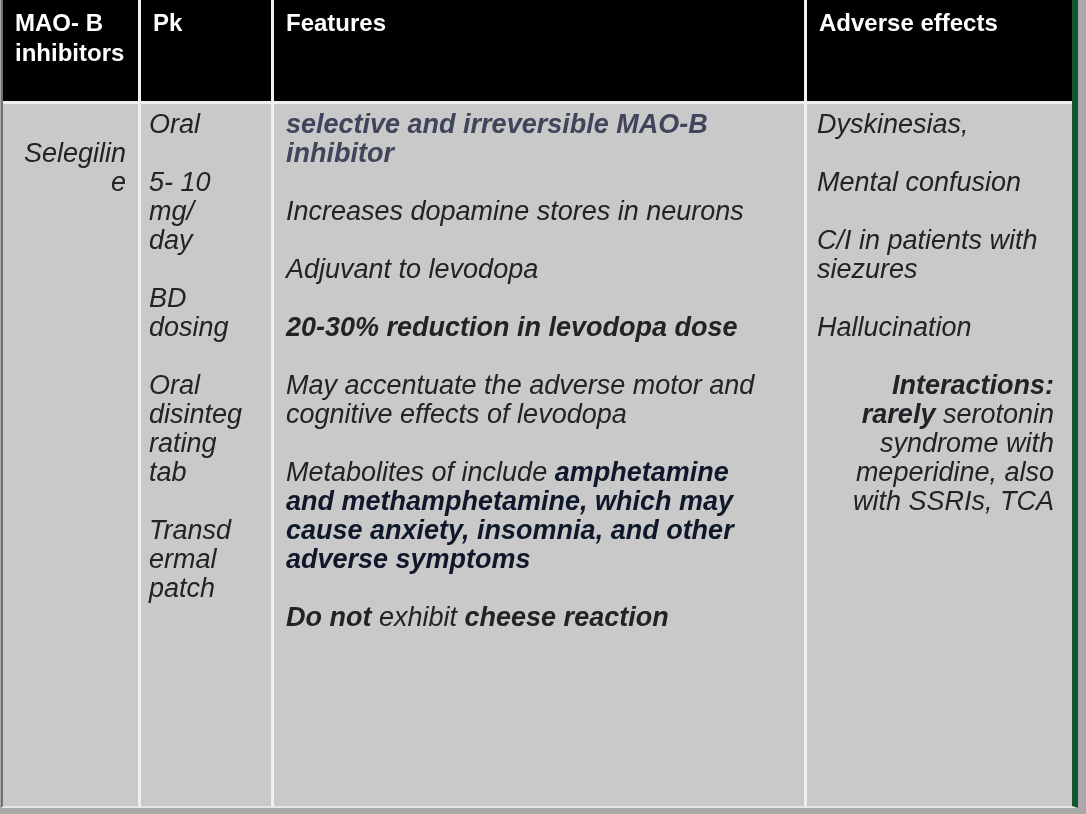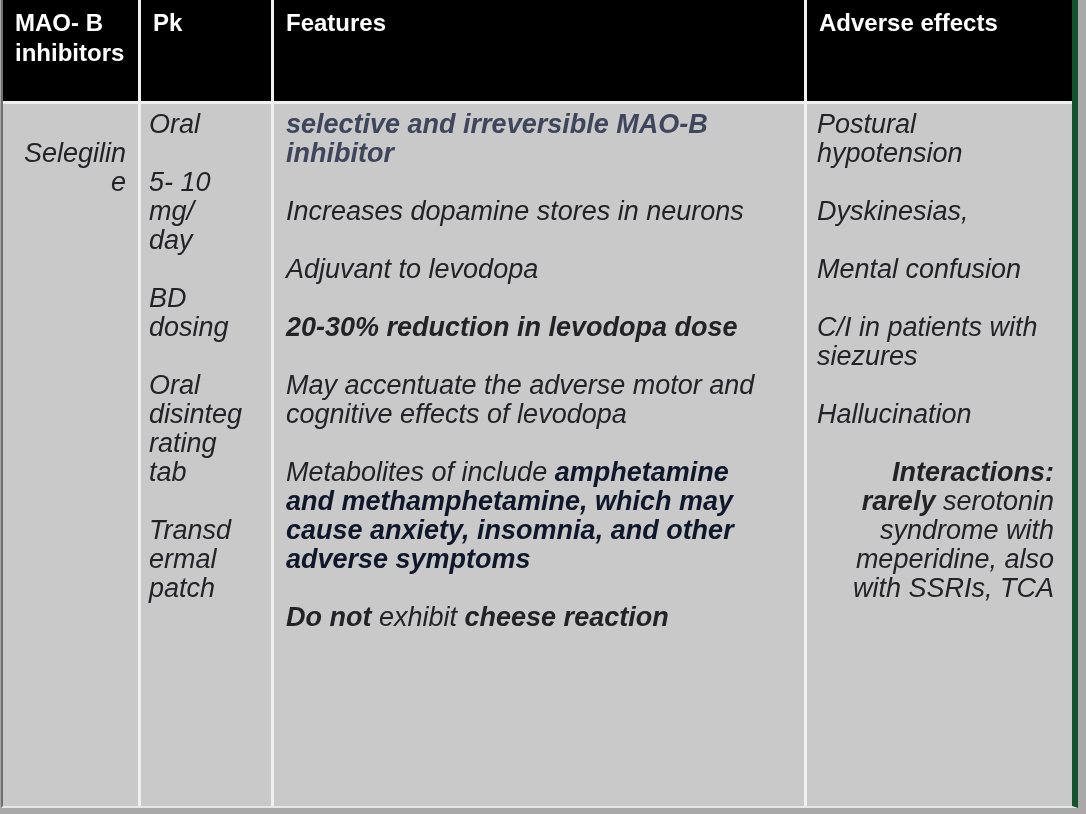--- a/index.html
+++ b/index.html
@@ -81,21 +81,20 @@
     <div class="cell bodycell c3b">
         <p><span class="bold" style="color: rgb(63, 70, 92);">selective and irreversible MAO-B inhibitor</span></p>
         <p><span>Increases dopamine stores in neurons</span></p>
         <p><span>Adjuvant to levodopa</span></p>
         <p><span class="bold">20-30% reduction in levodopa dose</span></p>
         <p><span>May accentuate the adverse motor and cognitive effects of levodopa</span></p>
         <p><span>Metabolites of include </span><span class="bold" style="color: #0f172a;">amphetamine and methamphetamine, which may cause anxiety, insomnia, and other adverse symptoms</span></p>
         <p><span class="bold">Do not </span><span>exhibit </span><span class="bold">cheese reaction</span></p>
       </div>
     <div class="cell bodycell c4b">
-        <p><span>Postural hypotension</span></p>
         <p><span>Dyskinesias,</span></p>
         <p><span>Mental confusion</span></p>
         <p><span>C/I in patients with siezures</span></p>
         <p><span>Hallucination</span></p>
         <p class="gap-1"><span class="bold">Interactions: rarely</span><span> serotonin syndrome with meperidine, also with SSRIs, TCA</span></p>
       </div>
 
   </div>
 </div>
 

